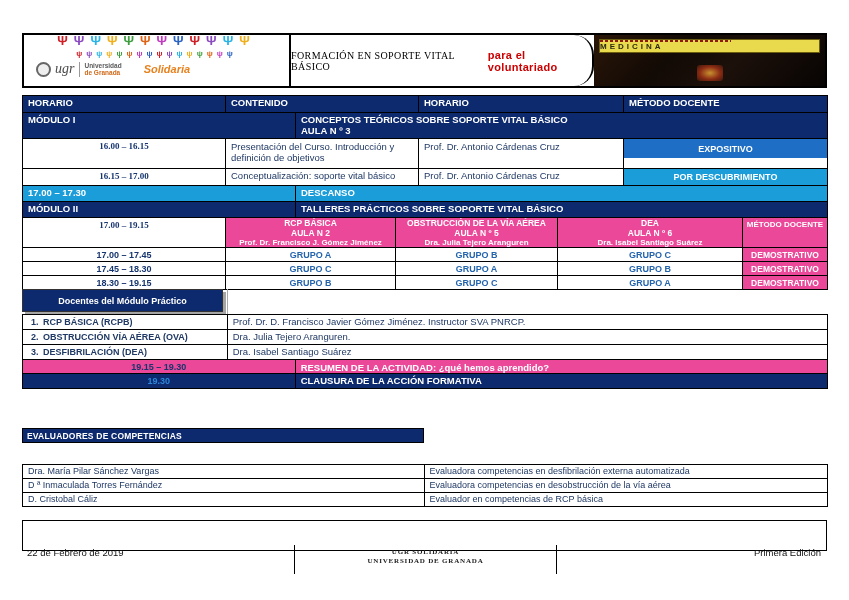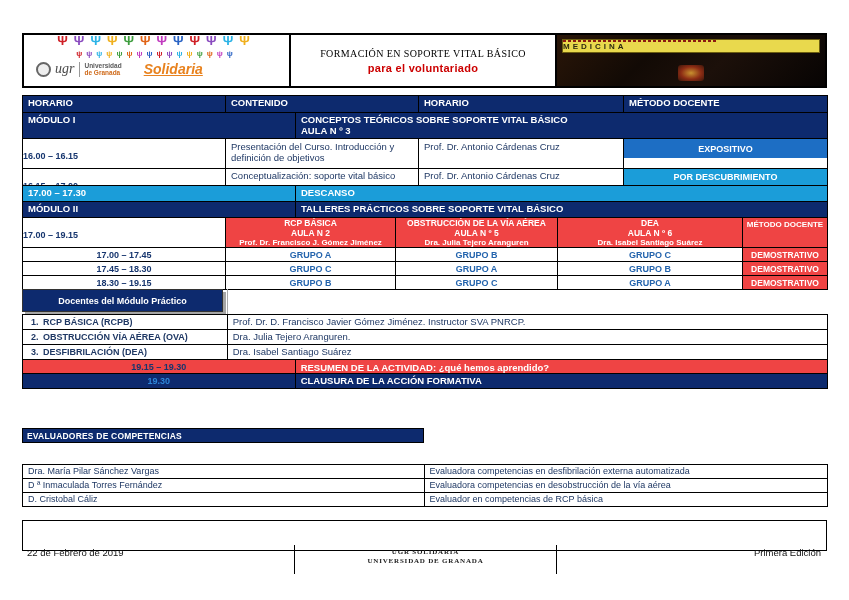--- a/index.html
+++ b/index.html
@@ -3,59 +3,59 @@
 <meta charset="utf-8">
 <style>
   * { margin:0; padding:0; box-sizing:border-box; }
   body { width:849px; height:600px; background:#fff; font-family:"Liberation Sans", sans-serif; color:#1f3864; }
   .page { position:relative; width:849px; height:600px; background:#fff; overflow:hidden; }
 
   
   .banner { position:absolute; left:22px; top:33px; width:805px; height:55px; display:flex; border:2px solid #000; background:#fff; }
   .b-cell { border-right:2px solid #000; height:100%; overflow:hidden; }
   .b-left { width:267px; position:relative; }
-  .b-center { width:266px; display:flex; flex-direction:column; align-items:center; justify-content:center; gap:3px; }
+  .b-center { width:303px; display:flex; flex-direction:row; align-items:center; justify-content:center; gap:3px;border-radius:20px; }
   .b-right { flex:1; border-right:none; position:relative; background:linear-gradient(135deg,#2a1608 0%,#120a05 35%,#1c100a 60%,#070403 100%); }
   .hands { text-align:center; line-height:10px; white-space:nowrap; }
   .hands-big span { font-size:13px; font-weight:bold; letter-spacing:6px; }
   .hands-small span { font-size:8px; font-weight:bold; letter-spacing:4px; }
   .hands span:nth-child(8n+1){color:#cf2027}.hands span:nth-child(8n+2){color:#8a4bbf}
   .hands span:nth-child(8n+3){color:#2bb3e6}.hands span:nth-child(8n+4){color:#f0b01e}
   .hands span:nth-child(8n+5){color:#3f9e3f}.hands span:nth-child(8n+6){color:#e06418}
   .hands span:nth-child(8n+7){color:#c13bbf}.hands span:nth-child(8n+8){color:#2a63c4}
   .ugr-line { display:flex; align-items:center; padding-left:12px; margin-top:2px; }
   .seal { width:15px; height:15px; border:2px double #666; border-radius:50%; background:#eee; flex:0 0 auto; }
   .ugr-acr { font-family:"Liberation Serif", serif; font-style:italic; font-size:14px; color:#4a4a4a; margin:0 5px 0 4px; }
   .ugr-div { width:1px; height:15px; background:#999; margin-right:4px; }
   .ugr-name { font-size:6.5px; line-height:7px; }
   .ugr-name .l1 { color:#5a5a5a; font-weight:bold; }
   .ugr-name .l2 { color:#cf6a1a; font-weight:bold; }
-  .solidaria { font-size:14px; font-weight:bold; font-style:italic; color:#e8821e; margin-left:22px;text-decoration:underline; }
+  .solidaria { font-size:11px; font-weight:bold; font-style:italic; color:#e8821e; margin-left:22px; }
   .t1 { font-family:"Liberation Serif", serif; font-size:10px; letter-spacing:0.4px; color:#000; }
   .t2 { font-size:11px; font-weight:bold; color:#cc0000; letter-spacing:0.3px; }
   .med-band { position:absolute; left:5px; right:5px; top:4px; height:14px; background:#e9d94d; border:1px solid #6b5d10;
               display:flex; flex-direction:column; justify-content:flex-end; }
   .med-tiny { width:60%; height:3px; margin-bottom:1px;
               background:repeating-linear-gradient(90deg,#8c1a10 0 3px,#e9d94d 3px 5px); }
   .med-txt { font-size:8px; font-weight:bold; letter-spacing:3px; color:#2e2a10; line-height:8px; padding-bottom:1px; }
   .med-shield { position:absolute; left:50%; top:30px; width:26px; height:16px; transform:translateX(-50%);
                 background:radial-gradient(ellipse at center,#c8912f 0%,#8c2c14 55%,#3a160a 100%); border-radius:3px; }
 
   
   .tbl { position:absolute; border-top:1px solid #000; border-left:1px solid #000; background:#fff; }
   .tr { display:flex; }
   .td { border-right:1px solid #000; border-bottom:1px solid #000; overflow:hidden; }
   .bg-navy { background:#0d2a6e; }
-  .bg-blue { background:#ef4444; }
+  .bg-blue { background:#ec4899; }
   .bg-lblue { background:#1b9dd9; }
   .wb { color:#fff; font-weight:bold; }
   .nb { color:#16356e; font-weight:bold; }
   .gb { color:#2464ad; font-weight:bold; }
   .ctr { display:flex; align-items:center; justify-content:center; text-align:center; }
-  .tctr { text-align:left; padding-top:12px; }
+  .tctr { text-align:center; padding-top:2px;font-family:Liberation Serif, serif; }
   .lpad { padding:1px 4px 0 5px; }
   .fs9 { font-size:9px; } .fs95 { font-size:9.5px; } .fs85 { font-size:8.5px; } .fs8 { font-size:8px; }
 
   
   .c1{width:203px}.c2{width:193px}.c3{width:205px}.c4{width:204px}
   .m1{width:273px}.m2{width:532px}
   .p0{width:203px}.p1{width:170px}.p2{width:162px}.p3{width:185px}.p4{width:85px}
 
   .method-fill { height:19px; background:#1d6ec4; display:flex; align-items:center; justify-content:center; }
 

